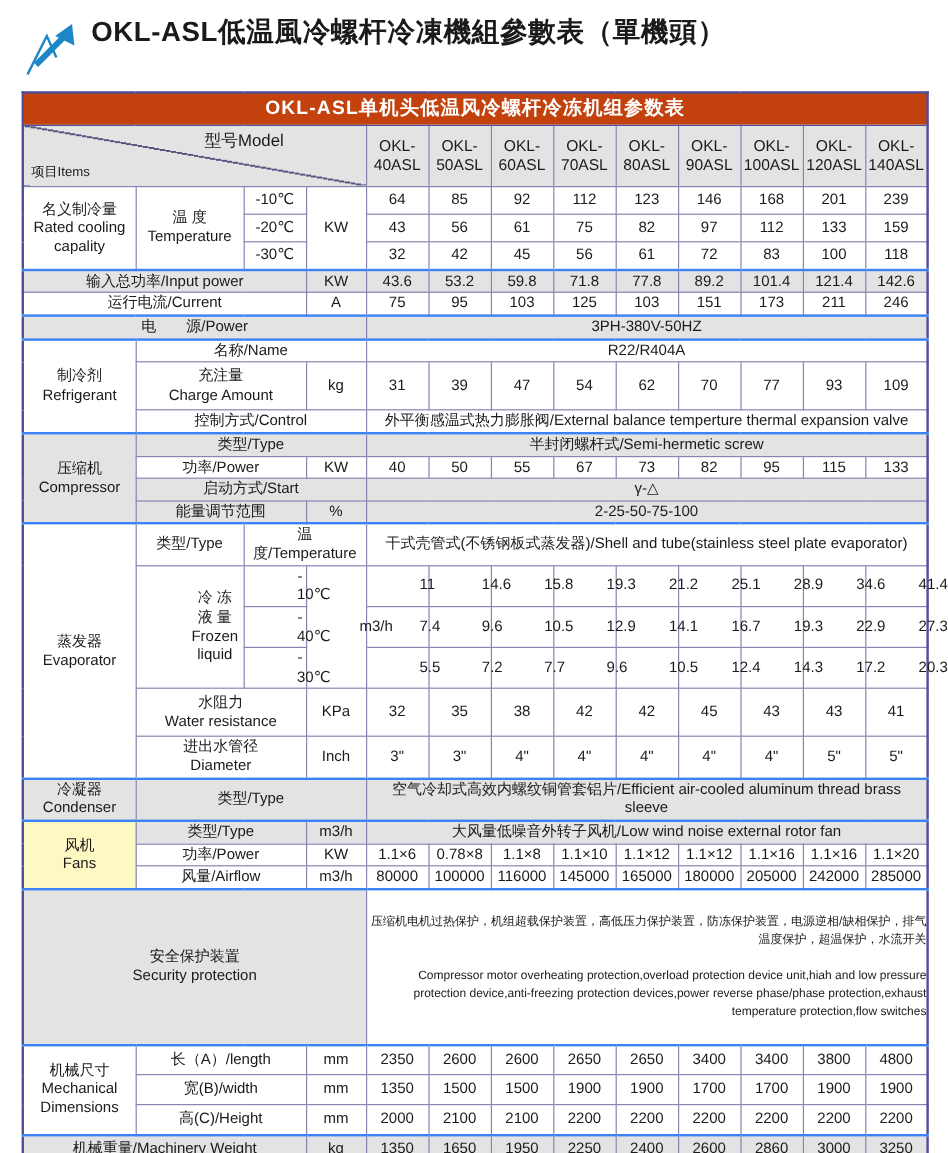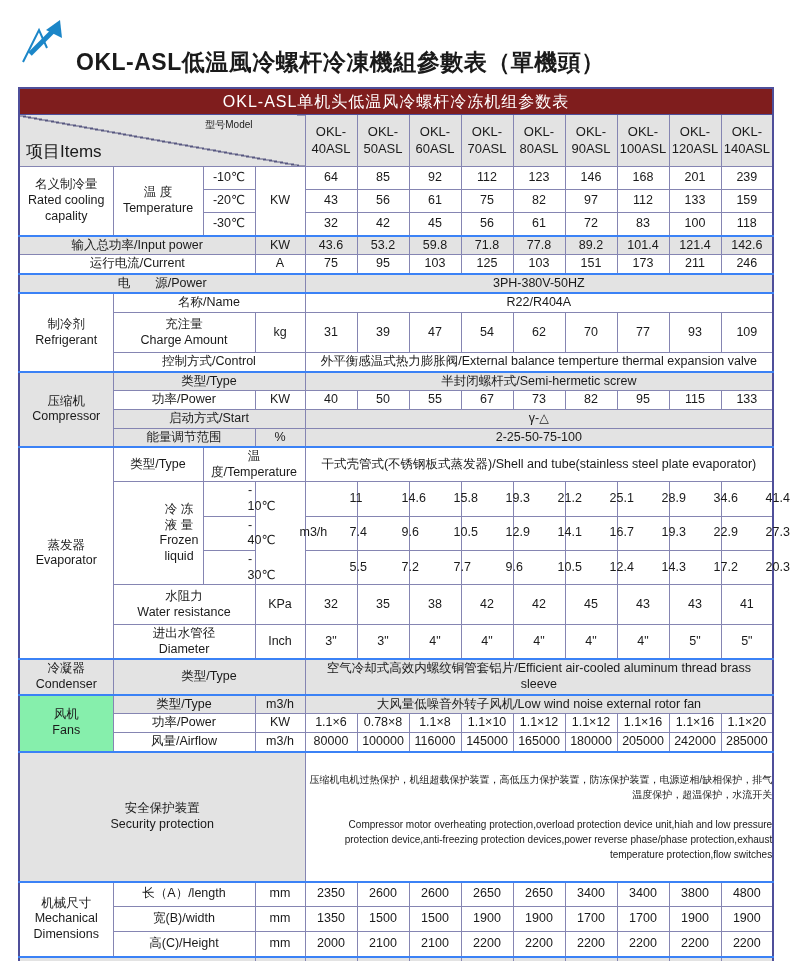--- a/index.html
+++ b/index.html
@@ -8,53 +8,53 @@
     width:790px; height:961px;
     font-family:"Liberation Sans","DejaVu Sans",sans-serif;
     color:#1a1a1a;
     position:relative;
   }
   .page { padding:8px 18px 0 18px; }
 
   
   .hdr { display:flex; align-items:flex-start; gap:10px; padding:4px 0 10px 2px; }
   .hdr svg { margin-top:6px; flex:0 0 auto; }
-  .hdr-titles h1 { font-size:23px; font-weight:bold; letter-spacing:0.5px; line-height:1.25;margin-top:36px; }
+  .hdr-titles h1 { font-size:23px; font-weight:bold; letter-spacing:0.5px; line-height:1.25; }
   .hdr-titles h2 { font-size:16.5px; font-weight:600; letter-spacing:0.2px; }
 
   
   table { border-collapse:collapse; table-layout:fixed; width:754px; border:2px solid #4f4f9a; }
   td {
     border:1px solid #8585b2;
     font-size:12.5px;
     text-align:center;
     vertical-align:middle;
     white-space:pre-line;
     padding:1px 2px;
     line-height:1.25;
   }
   tr.sec > td { border-top:2px solid #3b82f6; }
   .shade { background:#e3e3e3; }
   .caption-cell {
-    background:#7f1d1d; color:#ffffff;
-    font-size:16px; font-weight:normal;
+    background:#c2410c; color:#ffffff;
+    font-size:16px; font-weight:bold;
     height:27px; letter-spacing:1px;
     border:1px solid #4f4f9a;
     margin-top:44px;
   }
   .models-row td { height:40px; font-size:13px; }
   .corner {
     position:relative;
     background-image:linear-gradient(to top right,
       #e3e3e3 calc(50% - 1px), #55557f calc(50% - 1px),
       #55557f calc(50% + 0.5px), #e3e3e3 calc(50% + 0.5px));
     background-color:#e3e3e3;
   }
-  .corner .c-items { position:absolute; left:6px; bottom:4px; font-size:17px; }
-  .corner .c-model { position:absolute; right:52px; top:4px; font-size:10px; }
+  .corner .c-items { position:absolute; left:6px; bottom:4px; font-size:11px; }
+  .corner .c-model { position:absolute; right:68px; top:4px; font-size:14px; }
 
   .h23 td { height:23px; }
   .h17 td { height:18px; }
   .h40 td { height:40px; }
   .h25 td { height:25px; }
   .h28 td { height:28px; }
   .h34 td { height:34px; }
   .evap-type td { height:24px; }
   .frozen td { height:21px;padding-left:44px; }
   .security-row td { height:108px; }
@@ -328,21 +328,21 @@
     </tr>
 
     <tr class="h34 shade sec">
       <td>冷凝器
 Condenser</td>
       <td colspan="3">类型/Type</td>
       <td colspan="9">空气冷却式高效内螺纹铜管套铝片/Efficient air-cooled aluminum thread brass sleeve</td>
     </tr>
 
     <tr class="h17 shade sec">
-      <td rowspan="3" style="background:#86efac">风机
+      <td rowspan="3" style="background:#fef9c3">风机
 Fans</td>
       <td colspan="2">类型/Type</td>
       <td>m3/h</td>
       <td colspan="9">大风量低噪音外转子风机/Low wind noise external rotor fan</td>
     </tr>
     <tr class="h17">
       <td colspan="2">功率/Power</td>
       <td>KW</td>
       <td>1.1×6</td>
           <td>0.78×8</td>

